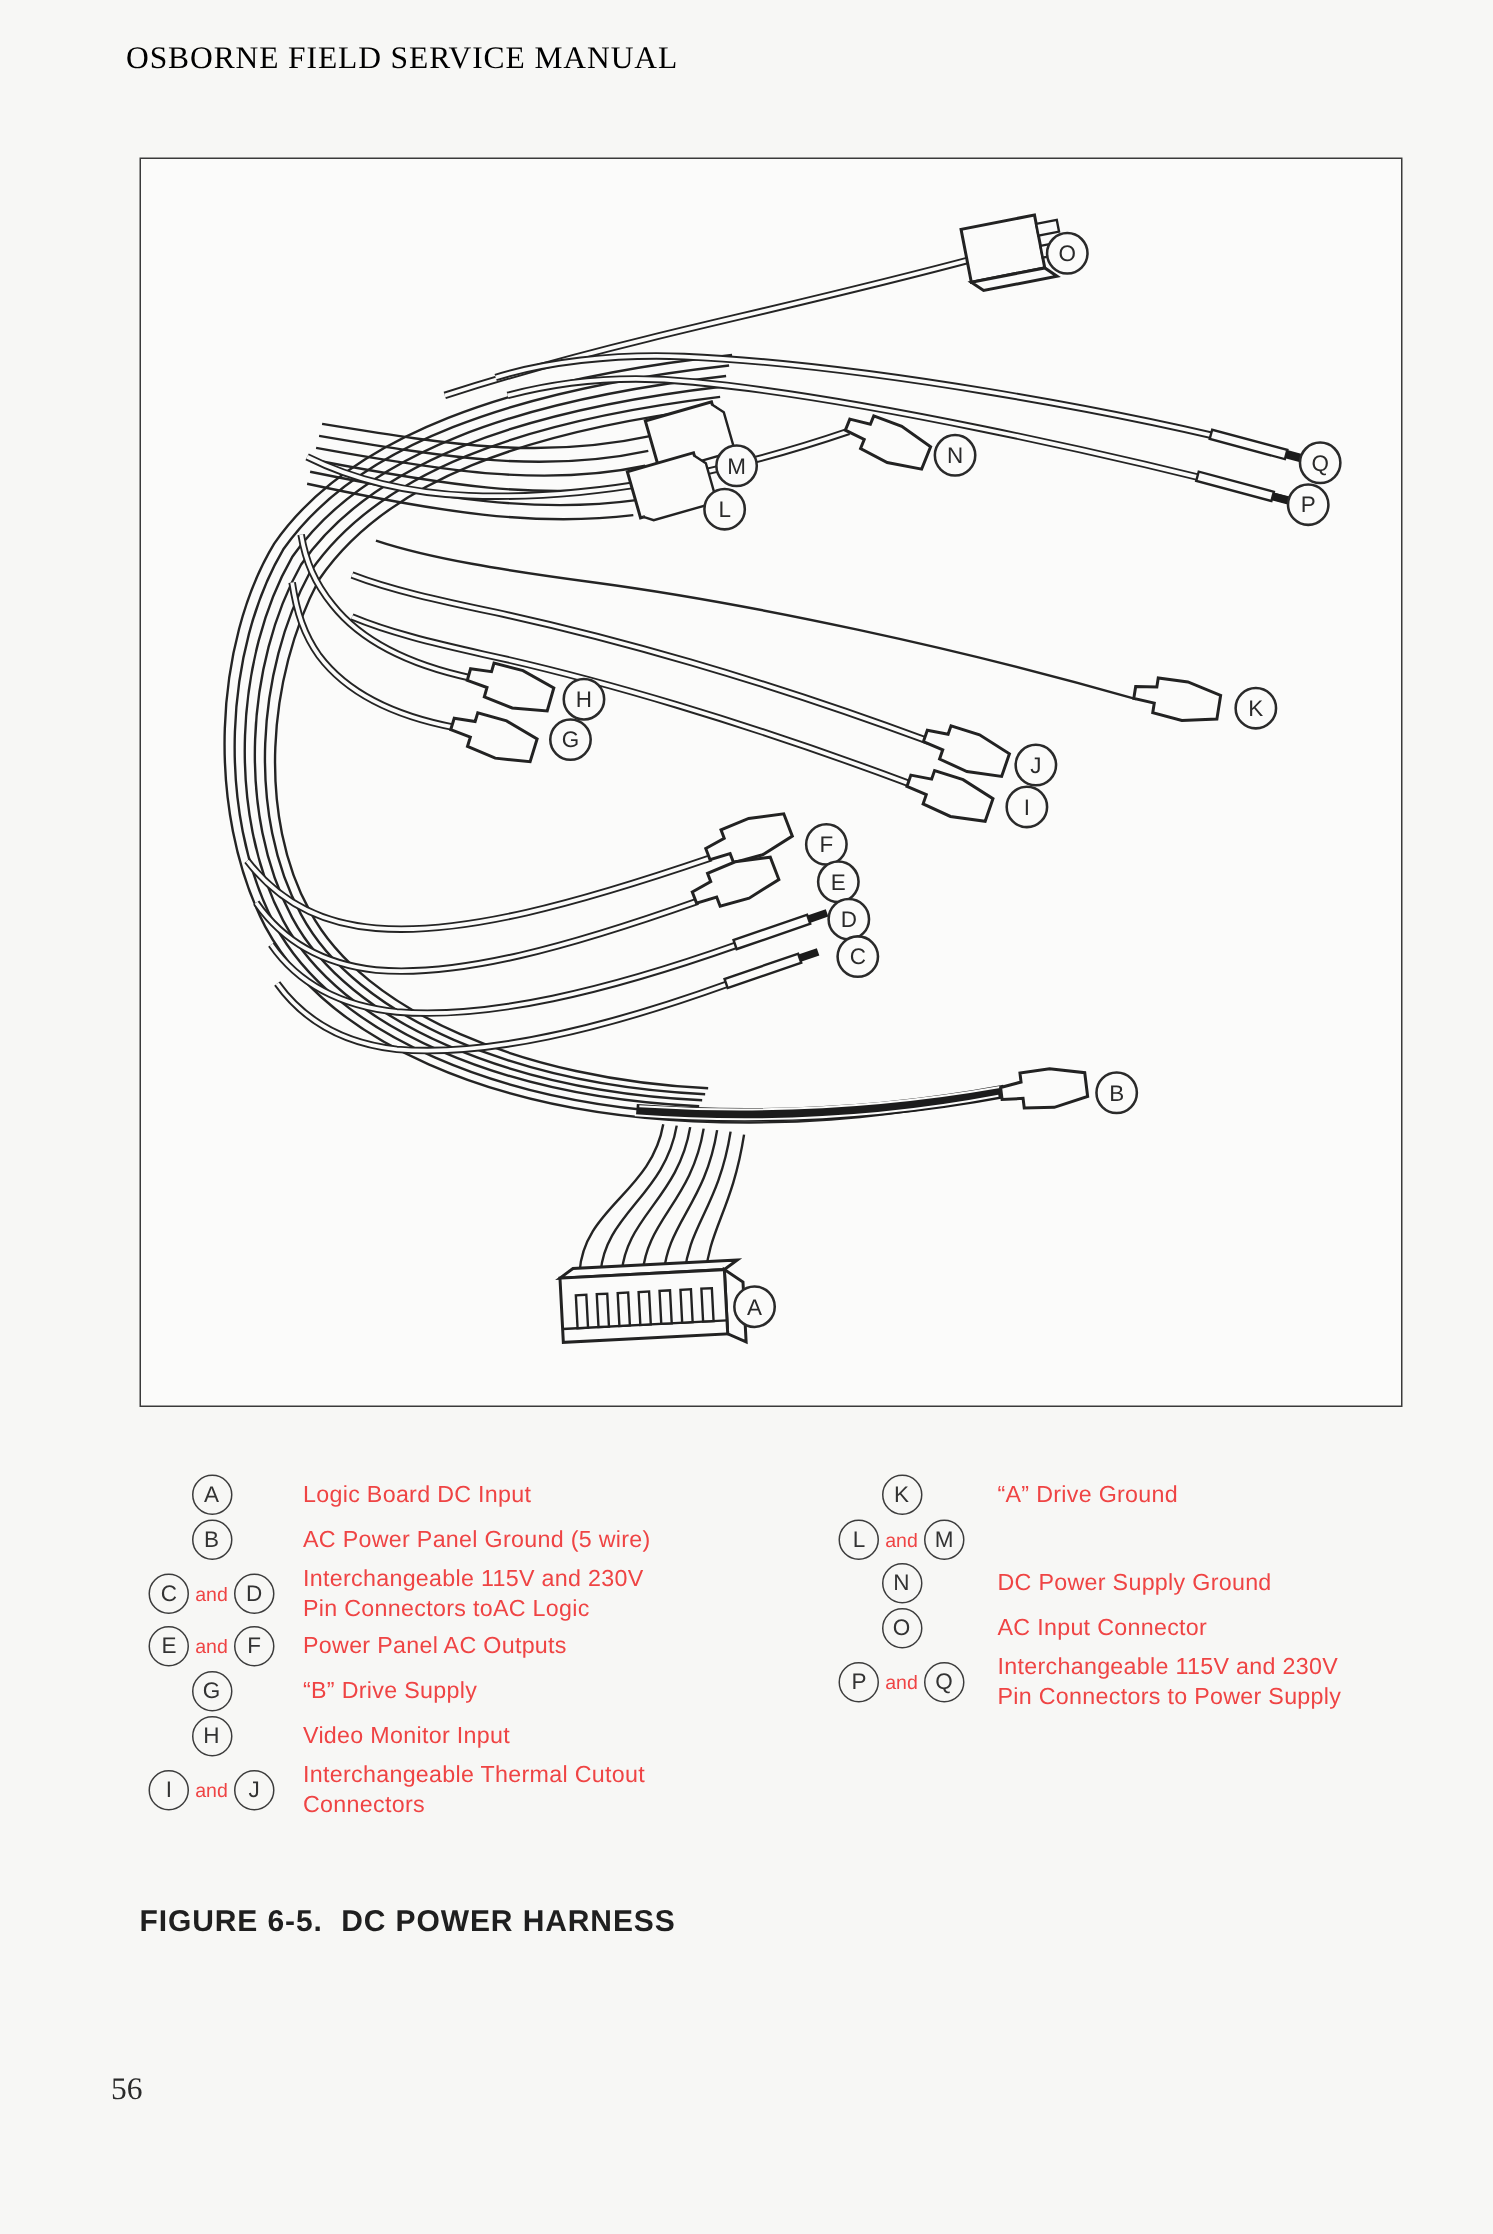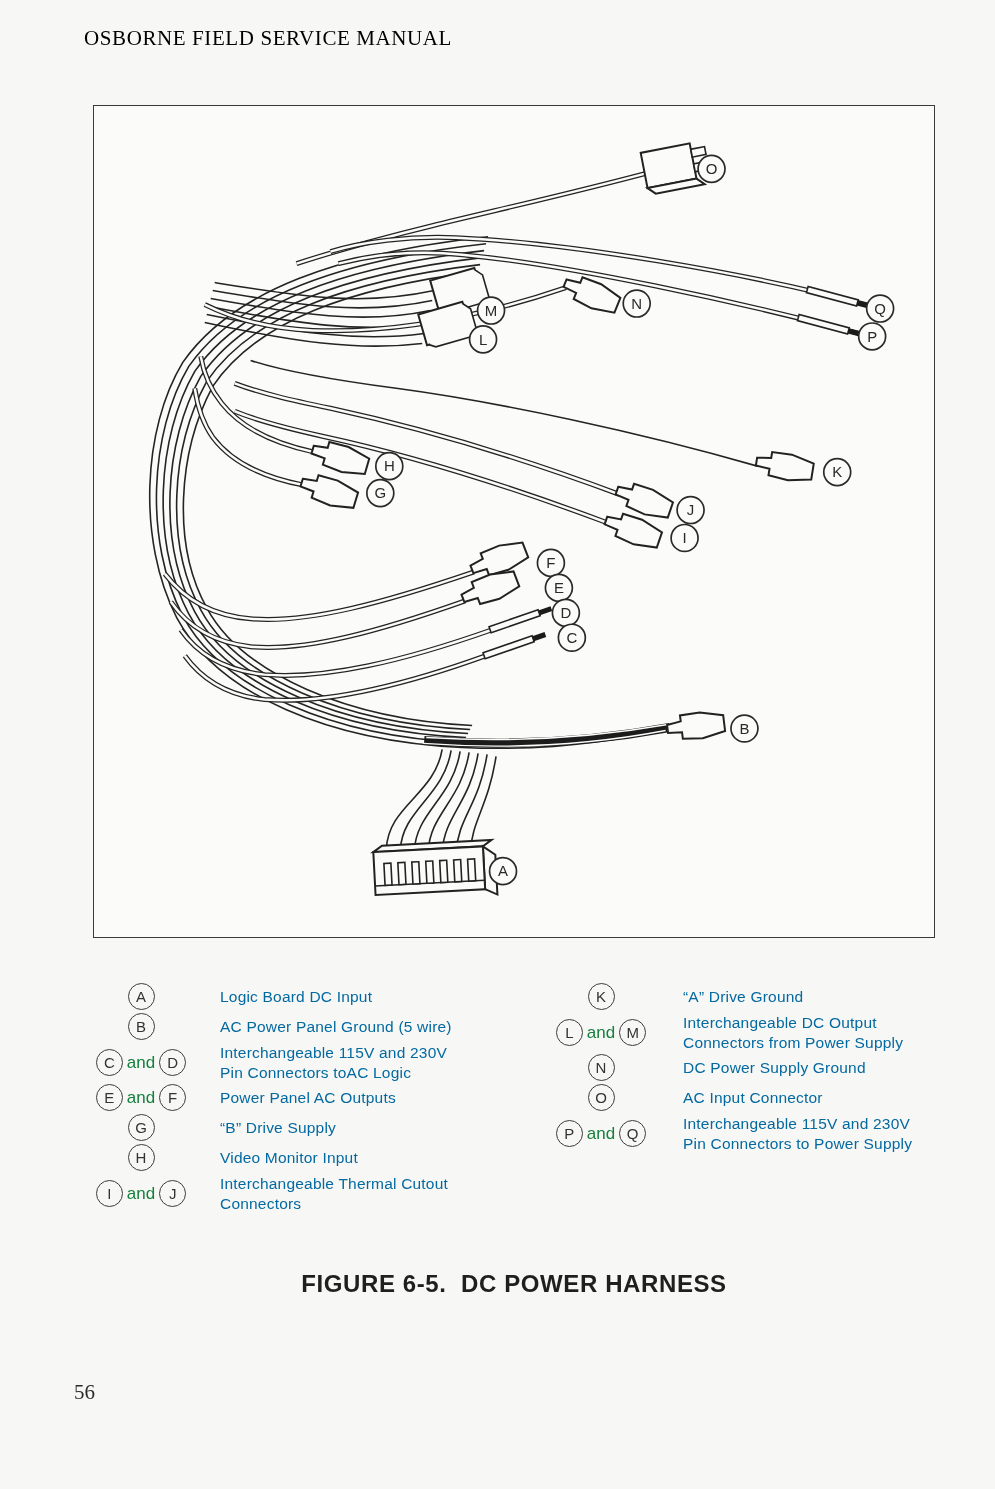--- a/index.html
+++ b/index.html
@@ -37,25 +37,25 @@
   #legend-right{left:545px;top:983px;width:430px;}
   .lrow{display:flex;align-items:center;margin-bottom:3px;}
   .lrow.dbl{margin-top:3px;margin-bottom:2px;}
   .lbadges{width:106px;flex-shrink:0;display:flex;justify-content:center;align-items:center;gap:3px;}
   #legend-right .lbadges{width:112px;}
   .badge{
     display:inline-flex;justify-content:center;align-items:center;
     width:25px;height:25px;border:1.7px solid #3c3c3c;border-radius:50%;
     font-size:15px;color:#333;background:transparent;flex-shrink:0;box-sizing:content-box;
   }
-  .and{font-size:17px;color:#15803d;padding:0 1px;}
-  .ltext{font-size:15.5px;line-height:19.5px;color:#0369a1;padding-left:8px;letter-spacing:.2px;margin-left:18px;}
+  .and{font-size:13px;color:#ef4444;padding:0 1px;}
+  .ltext{font-size:15.5px;line-height:19.5px;color:#ef4444;padding-left:8px;letter-spacing:.2px;}
   .caption{
-    position:absolute;left:93px;top:1270px;width:842px;text-align:center;
-    font-size:24px;font-weight:700;letter-spacing:.6px;color:#1f1f1f;white-space:pre;
+    position:absolute;left:93px;top:1270px;width:842px;text-align:left;
+    font-size:20px;font-weight:700;letter-spacing:.6px;color:#1f1f1f;white-space:pre;
   }
   .pagenum{
     position:absolute;left:74px;top:1380px;
     font-family:"Liberation Serif", serif;font-size:21px;color:#2b2b2b;text-align:right;
   }
 </style>
 </head>
 <body>
 
 <div class="header">OSBORNE FIELD SERVICE MANUAL</div>
@@ -344,24 +344,20 @@
     <div class="ltext">
         <div>“A” Drive Ground</div>
       </div>
   </div>
   <div class="lrow dbl">
     <div class="lbadges">
       <span class="badge">L</span>
       <span class="and">and</span>
       <span class="badge">M</span>
     </div>
-    <div class="ltext">
-      <div>Interchangeable DC Output</div>
-      <div>Connectors from Power Supply</div>
-    </div>
   </div>
   <div class="lrow">
     <div class="lbadges">
         <span class="badge">N</span>
       </div>
     <div class="ltext">
         <div>DC Power Supply Ground</div>
       </div>
   </div>
   <div class="lrow">

